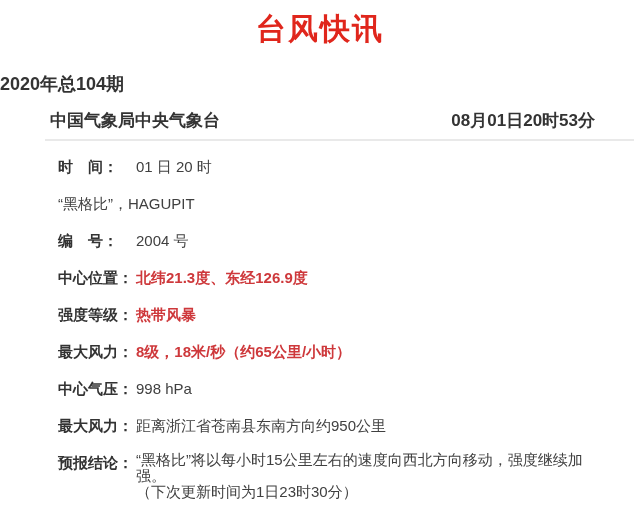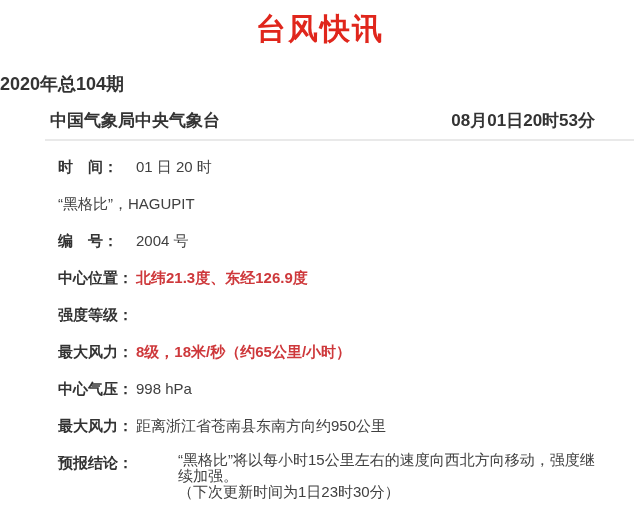--- a/index.html
+++ b/index.html
@@ -57,21 +57,21 @@
     white-space:nowrap;
   }
   .field-value{
     flex:1;
     color:var(--text-body);
   }
   .field-row.red .field-value{
     color:var(--value-red);
     font-weight:bold;
   }
-  .field-row.para{margin-bottom:0;gap:42px;}
+  .field-row.para{margin-bottom:0;}
   .field-row.para .field-value{line-height:16px;}
   .field-note:empty{display:none;}
 </style>
 </head>
 <body>
 
 <div class="page">
 
   <div class="title">台风快讯</div>
 
@@ -100,20 +100,21 @@
       <span class="field-value">2004 号</span>
     </div>
 
     <div class="field-row red">
       <span class="field-label">中心位置：</span>
       <span class="field-value">北纬21.3度、东经126.9度</span>
     </div>
 
     <div class="field-row red">
       <span class="field-label">强度等级：</span>
+      <span class="field-value">热带风暴</span>
     </div>
 
     <div class="field-row red">
       <span class="field-label">最大风力：</span>
       <span class="field-value">8级，18米/秒（约65公里/小时）</span>
     </div>
 
     <div class="field-row">
       <span class="field-label">中心气压：</span>
       <span class="field-value">998 hPa</span>

